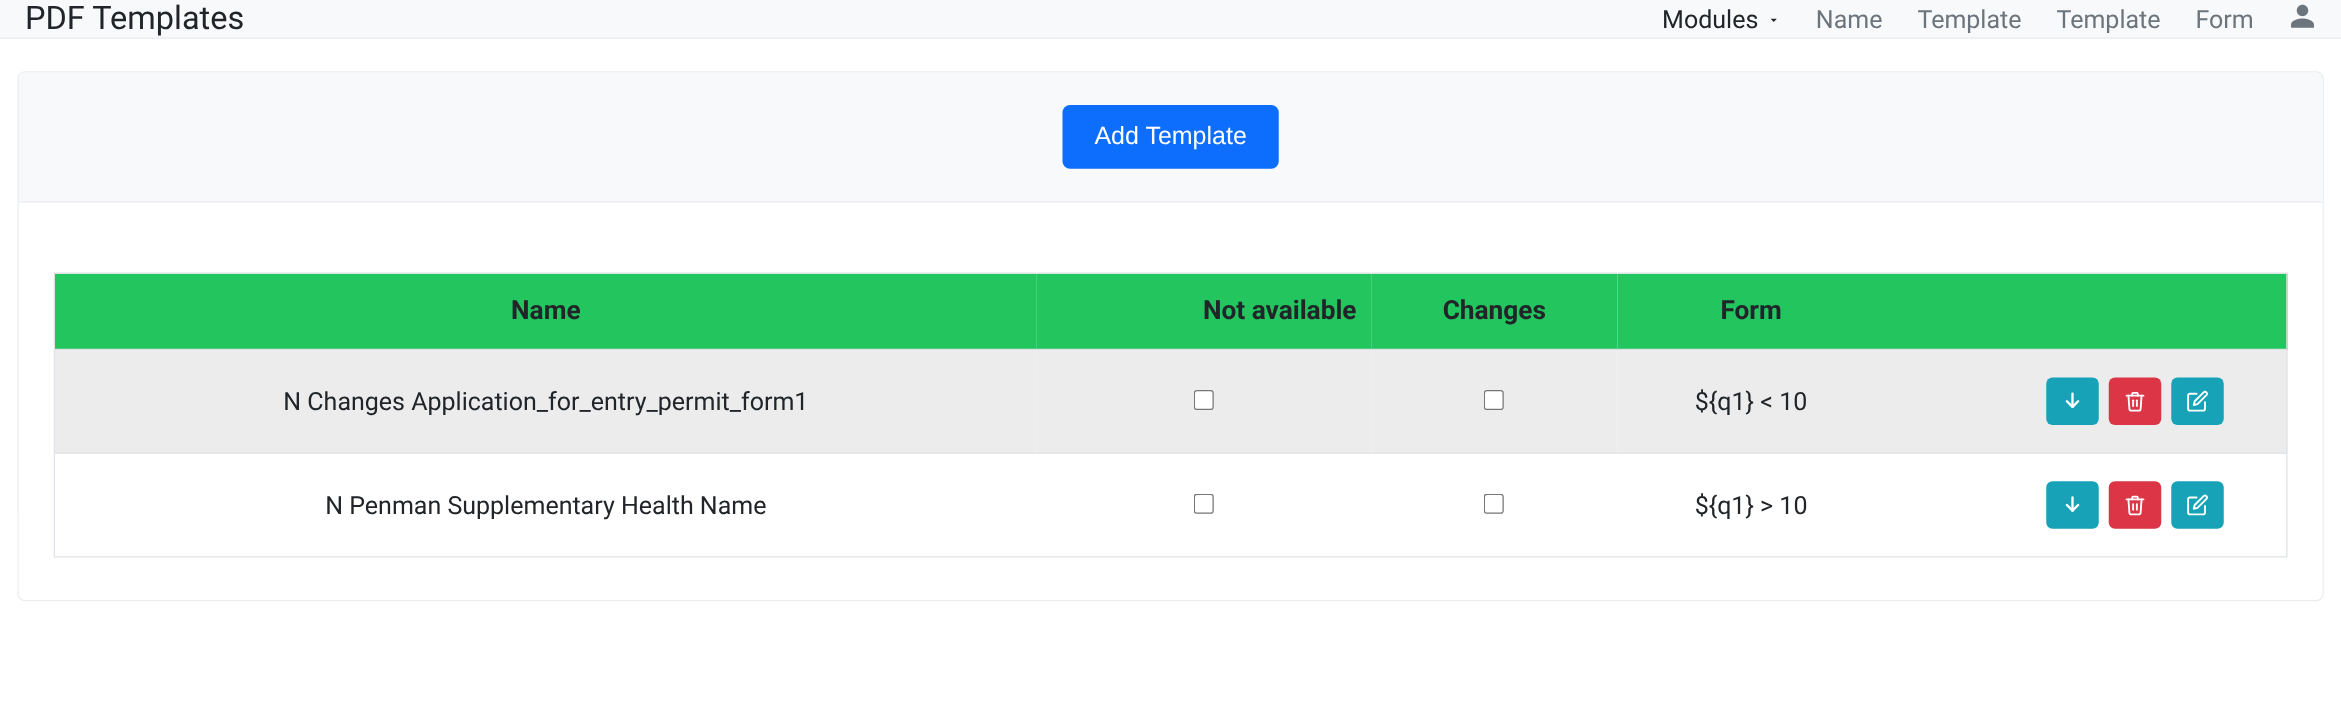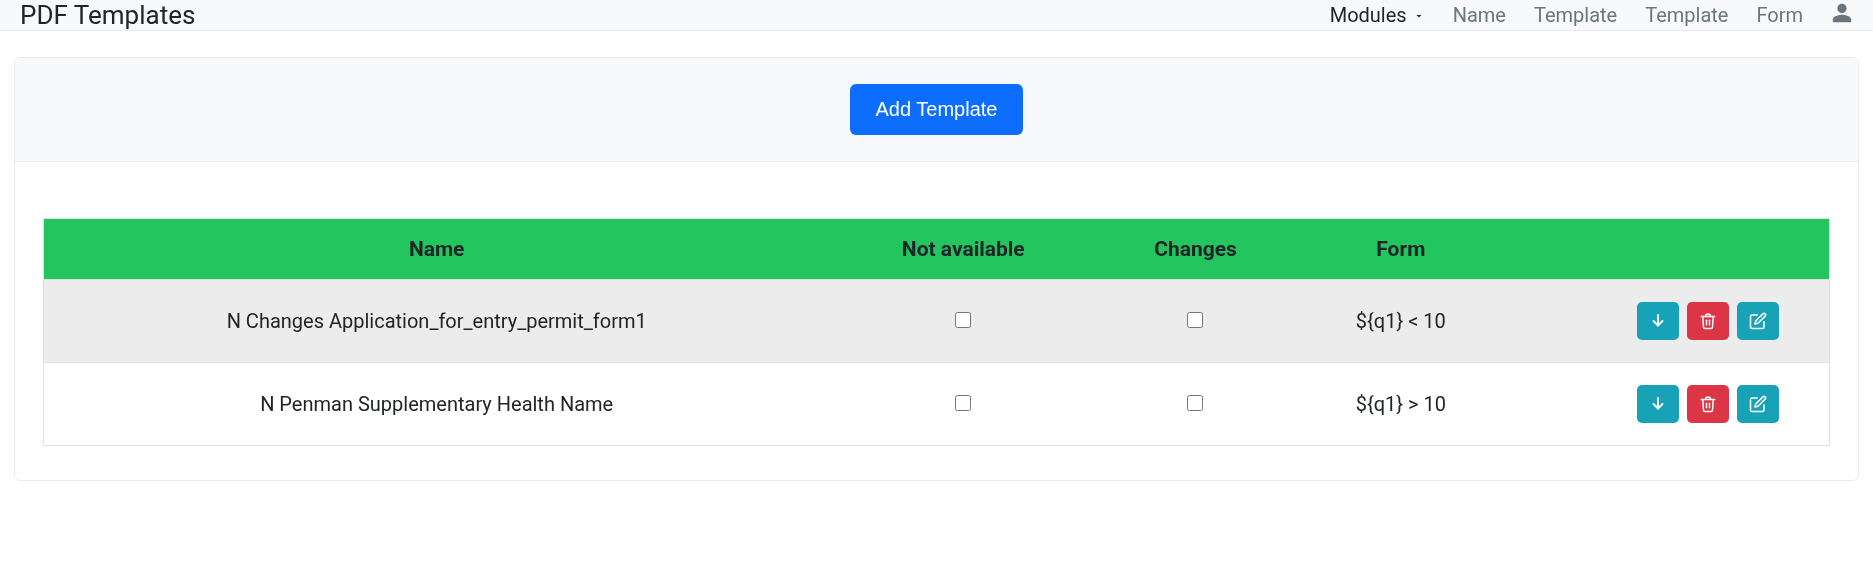--- a/index.html
+++ b/index.html
@@ -88,21 +88,21 @@
     text-align: center;
     border-bottom: 1px solid #dee2e6;
   }
   tbody tr:nth-child(odd) {
     background: #ececec;
   }
   tbody tr:nth-child(even) {
     background: #ffffff;
   }
   .col-name { width: 44%; }
-  .col-na { width: 15%; }
+  .col-na { width: 15%; text-align: right; }
   .col-def { width: 11%; }
   .col-rule { width: 12%; }
   .col-actions { width: 18%; }
   .actions {
     display: flex;
     gap: 8px;
     justify-content: flex-end;
     padding-right: 38px;
   }
   .icon-btn {

